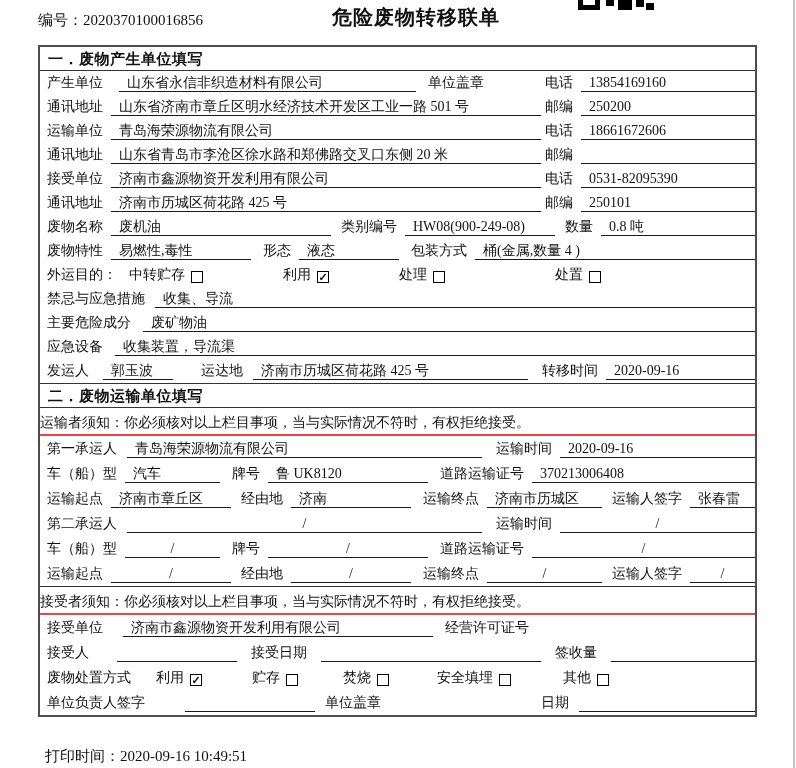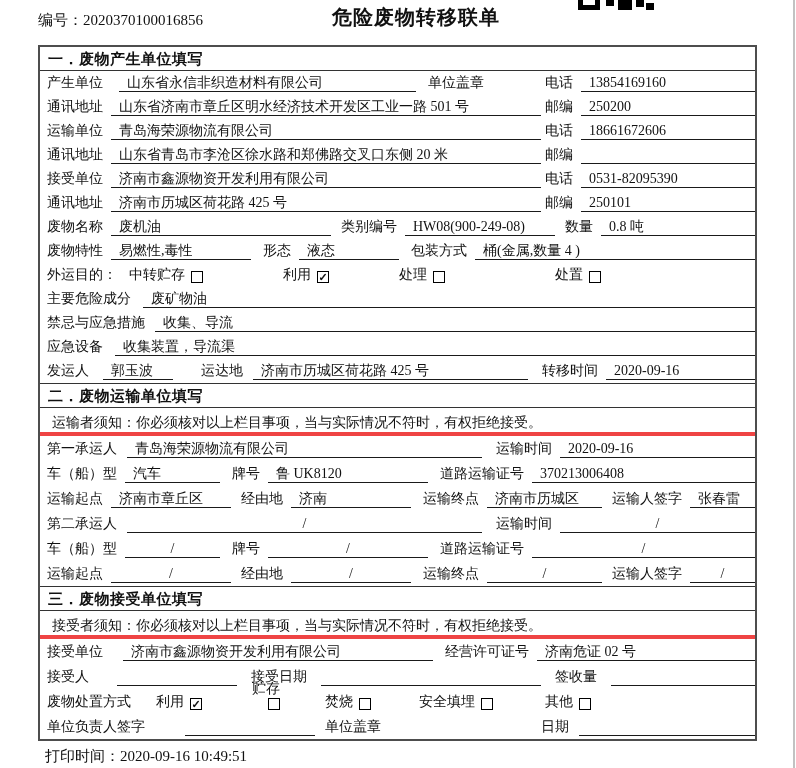--- a/index.html
+++ b/index.html
@@ -18,21 +18,21 @@
   .qr { position:absolute; left:578px; top:0; width:76px; height:10px; }
   .qr div { position:absolute; background:#000; }
 
   
   .form { position:absolute; left:38px; top:45px; width:719px; border:2px solid #4d4d4d; background:#fff; }
   .sec-title {
     font-weight:bold; font-size:15px; padding:3px 0 3px 8px; height:24px;
     border-bottom:1px solid #333; letter-spacing:0.5px;
   }
   .sec + .sec { border-top:1px solid #333; }
-  .notice { padding:6px 0 6px 12px; border-bottom:4px solid #ef4444; height:28px; white-space:nowrap; }
+  .notice { padding:6px 0 6px 0; border-bottom:2px solid #ef4444; height:28px; white-space:nowrap; }
 
   .row { display:flex; align-items:flex-end; padding:0 0 3px 7px; }
   .s1 .row { height:24px; }
   .s2 .row, .s3 .row { height:25px; }
   .lbl { white-space:nowrap; flex:none; }
   .uv {
     border-bottom:1px solid #1a1a1a; white-space:nowrap; overflow:hidden;
     padding-left:8px; flex:none; line-height:17px; min-height:17px;
   }
   .uv.fx { flex:1 1 auto; }
@@ -157,27 +157,27 @@
         <span class="lbl">处理</span>
         <span class="cbx"></span>
       </span>
       <span class="opt" style="margin-left:110px;">
         <span class="lbl">处置</span>
         <span class="cbx"></span>
       </span>
     </div>
 
     <div class="row">
+      <span class="lbl">禁忌与应急措施</span>
+      <span class="uv fx" style="margin-left:10px;">收集、导流</span>
+    </div>
+
+    <div class="row">
       <span class="lbl">主要危险成分</span>
       <span class="uv fx" style="margin-left:12px;">废矿物油</span>
-    </div>
-
-    <div class="row">
-      <span class="lbl">禁忌与应急措施</span>
-      <span class="uv fx" style="margin-left:10px;">收集、导流</span>
     </div>
 
     <div class="row">
       <span class="lbl">应急设备</span>
       <span class="uv fx" style="margin-left:12px;">收集装置，导流渠</span>
     </div>
 
     <div class="row">
       <span class="lbl">发运人</span>
       <span class="uv" style="width:70px;margin-left:14px;">郭玉波</span>
@@ -241,46 +241,44 @@
       <span class="lbl" style="margin-left:10px;">经由地</span>
       <span class="uv slash" style="width:120px;margin-left:8px;">/</span>
       <span class="lbl" style="margin-left:12px;">运输终点</span>
       <span class="uv slash" style="width:115px;margin-left:8px;">/</span>
       <span class="lbl" style="margin-left:10px;">运输人签字</span>
       <span class="uv fx slash" style="margin-left:8px;">/</span>
     </div>
   </div>
 
   <div class="sec s3">
-    <div class="sec-title">三．废物接受单位填写</div>
     <div class="notice">接受者须知：你必须核对以上栏目事项，当与实际情况不符时，有权拒绝接受。</div>
 
     <div class="row">
       <span class="lbl">接受单位</span>
       <span class="uv" style="width:310px;margin-left:20px;">济南市鑫源物资开发利用有限公司</span>
       <span class="lbl" style="margin-left:12px;">经营许可证号</span>
-      <span class="uv fx" style="margin-left:8px;">济南危证 02 号</span>
     </div>
 
     <div class="row">
       <span class="lbl">接受人</span>
       <span class="uv" style="width:120px;margin-left:28px;"></span>
       <span class="lbl" style="margin-left:14px;">接受日期</span>
       <span class="uv" style="width:220px;margin-left:14px;"></span>
       <span class="lbl" style="margin-left:14px;">签收量</span>
       <span class="uv fx" style="margin-left:14px;"></span>
     </div>
 
     <div class="row">
       <span class="lbl">废物处置方式</span>
       <span class="opt" style="margin-left:25px;">
         <span class="lbl">利用</span>
         <span class="cbx">✓</span>
       </span>
-      <span class="opt" style="margin-left:50px;flex-direction:column;">
+      <span class="opt" style="margin-left:50px;">
         <span class="lbl">贮存</span>
         <span class="cbx"></span>
       </span>
       <span class="opt" style="margin-left:45px;">
         <span class="lbl">焚烧</span>
         <span class="cbx"></span>
       </span>
       <span class="opt" style="margin-left:48px;">
         <span class="lbl">安全填埋</span>
         <span class="cbx"></span>

